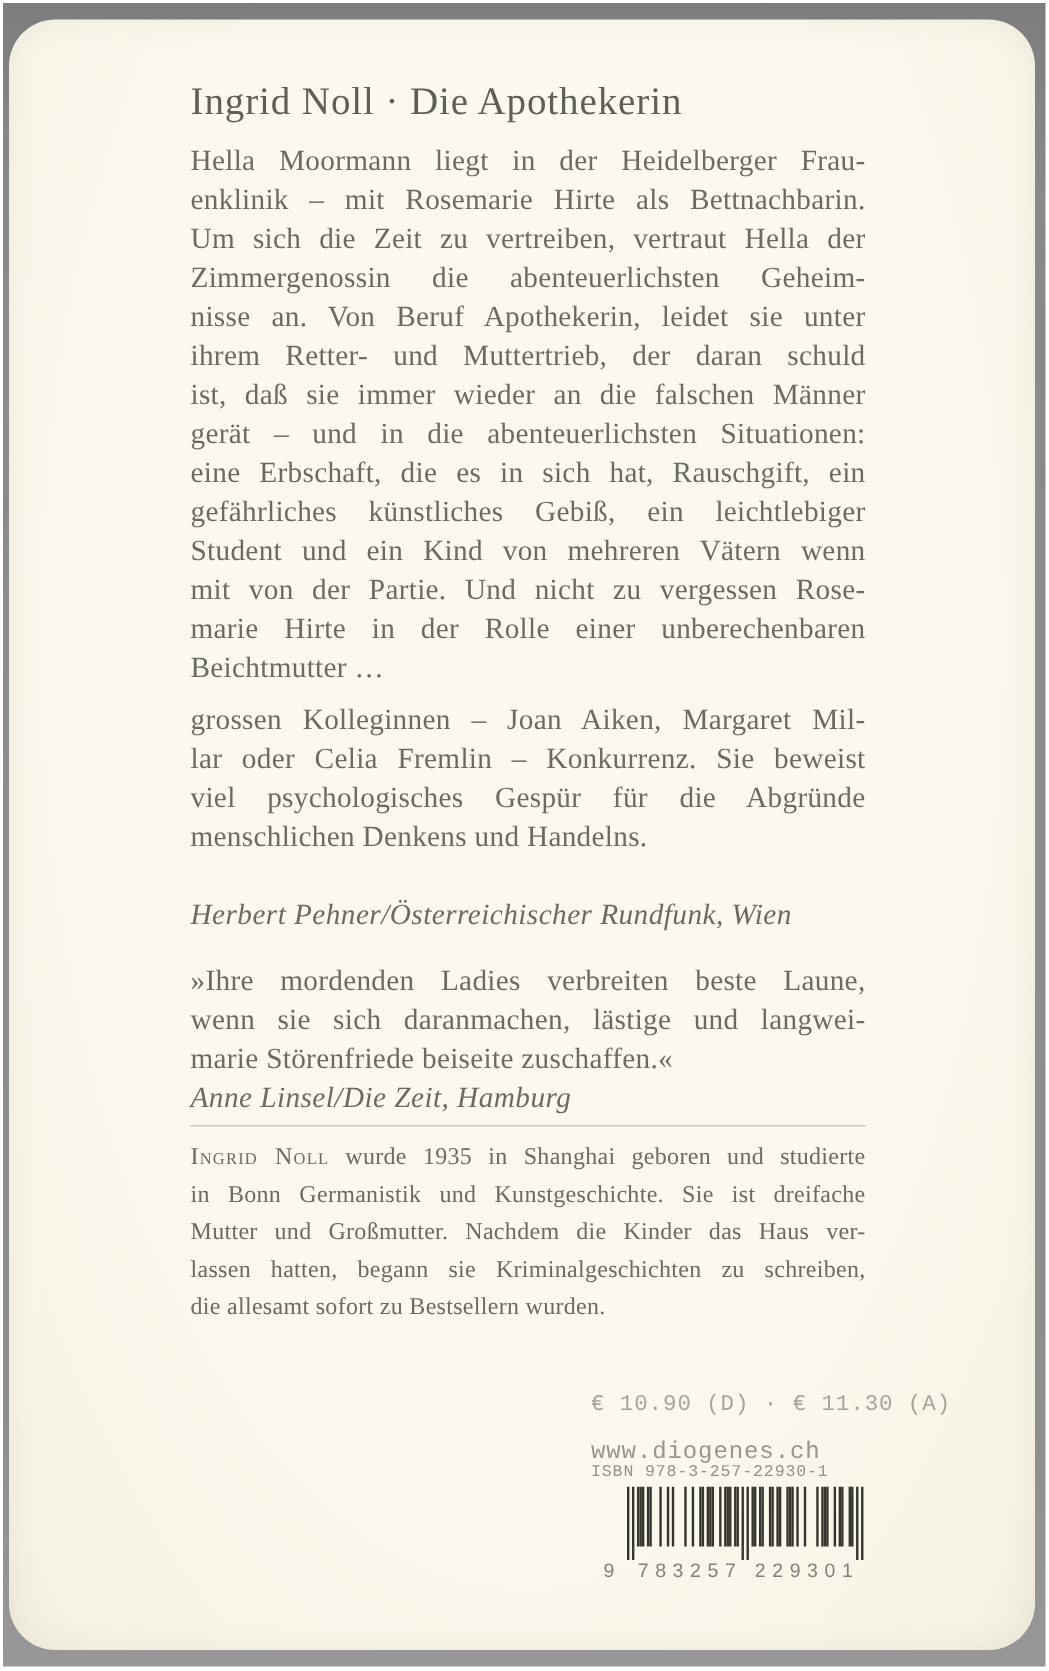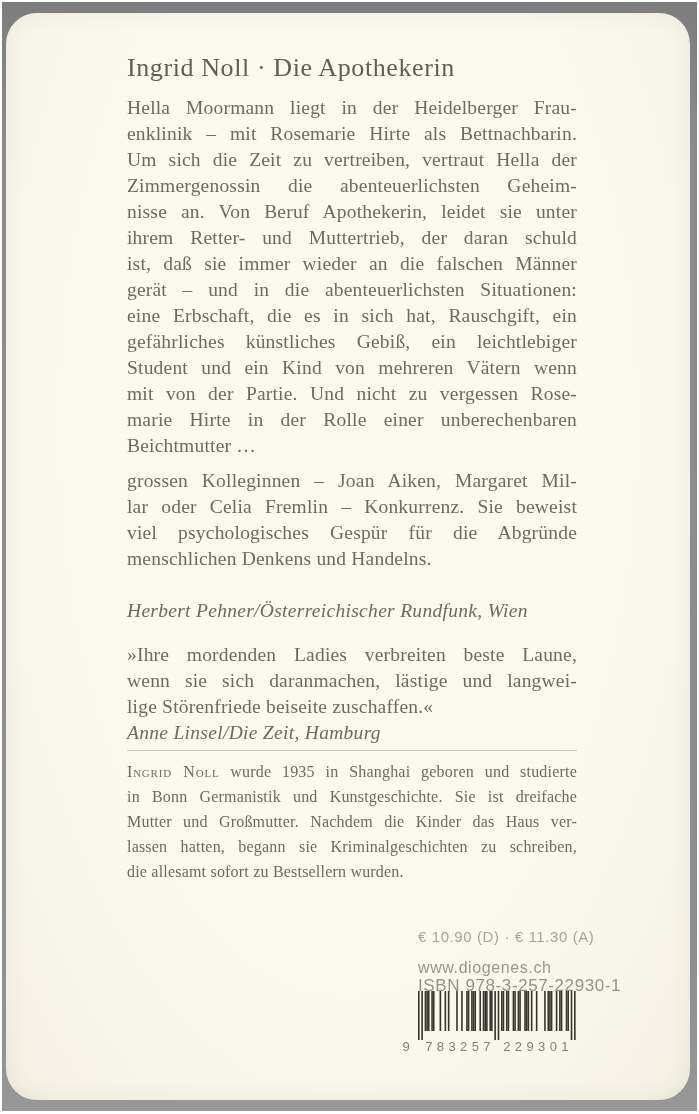--- a/index.html
+++ b/index.html
@@ -42,27 +42,27 @@
   .rule{
     position:absolute;left:121px;top:737px;width:450px;height:1px;
     background:#cac8ba;
   }
   .bio{
     top:746px;font-size:16px;line-height:25px;letter-spacing:0.2px;
   }
   .bio .jline{letter-spacing:0.2px;}
   .sc{font-variant:small-caps;letter-spacing:0.8px;}
   .sans{
-    position:absolute;left:412px;
-    font-family:Liberation Sans, sans-serif;
+    position:absolute;left:388px;
+    font-family:Liberation Mono, monospace;
     letter-spacing:0.6px;white-space:nowrap;
   }
   .price{top:915px;font-size:15px;color:#a6a59c;}
   .website{top:946px;font-size:16px;color:#97968e;}
-  .isbn{top:963px;font-size:17px;color:#93928a;}
+  .isbn{top:963px;font-size:11px;color:#93928a;}
   .barcode{position:absolute;left:390px;top:978px;}
 </style>
 </head>
 <body>
 
 <div class="photo-frame">
   <div class="cover">
 
     <h1 class="title">Ingrid Noll · Die Apothekerin</h1>
 
@@ -87,21 +87,21 @@
         <div class="jline">grossen Kolleginnen – Joan Aiken, Margaret Mil-</div>
         <div class="jline">lar oder Celia Fremlin – Konkurrenz. Sie beweist</div>
         <div class="jline">viel psychologisches Gespür für die Abgründe</div>
         <div class="jline last">menschlichen Denkens und Handelns.</div>
       </div>
     <div class="source source1">Herbert Pehner/Österreichischer Rundfunk, Wien</div>
 
     <div class="textcol quote2">
         <div class="jline">»Ihre mordenden Ladies verbreiten beste Laune,</div>
         <div class="jline">wenn sie sich daranmachen, lästige und langwei-</div>
-        <div class="jline last">lige Störenfriede beiseite zuschaffen.«</div>
+        <div class="jline last">marie Störenfriede beiseite zuschaffen.«</div>
       </div>
     <div class="source source2">Anne Linsel/Die Zeit, Hamburg</div>
 
     <div class="rule"></div>
 
     <div class="textcol bio">
       <div class="jline"><span class="sc">Ingrid Noll</span><span> wurde 1935 in Shanghai geboren und studierte</span></div>
       <div>
           <div class="jline">in Bonn Germanistik und Kunstgeschichte. Sie ist dreifache</div>
           <div class="jline">Mutter und Großmutter. Nachdem die Kinder das Haus ver-</div>

